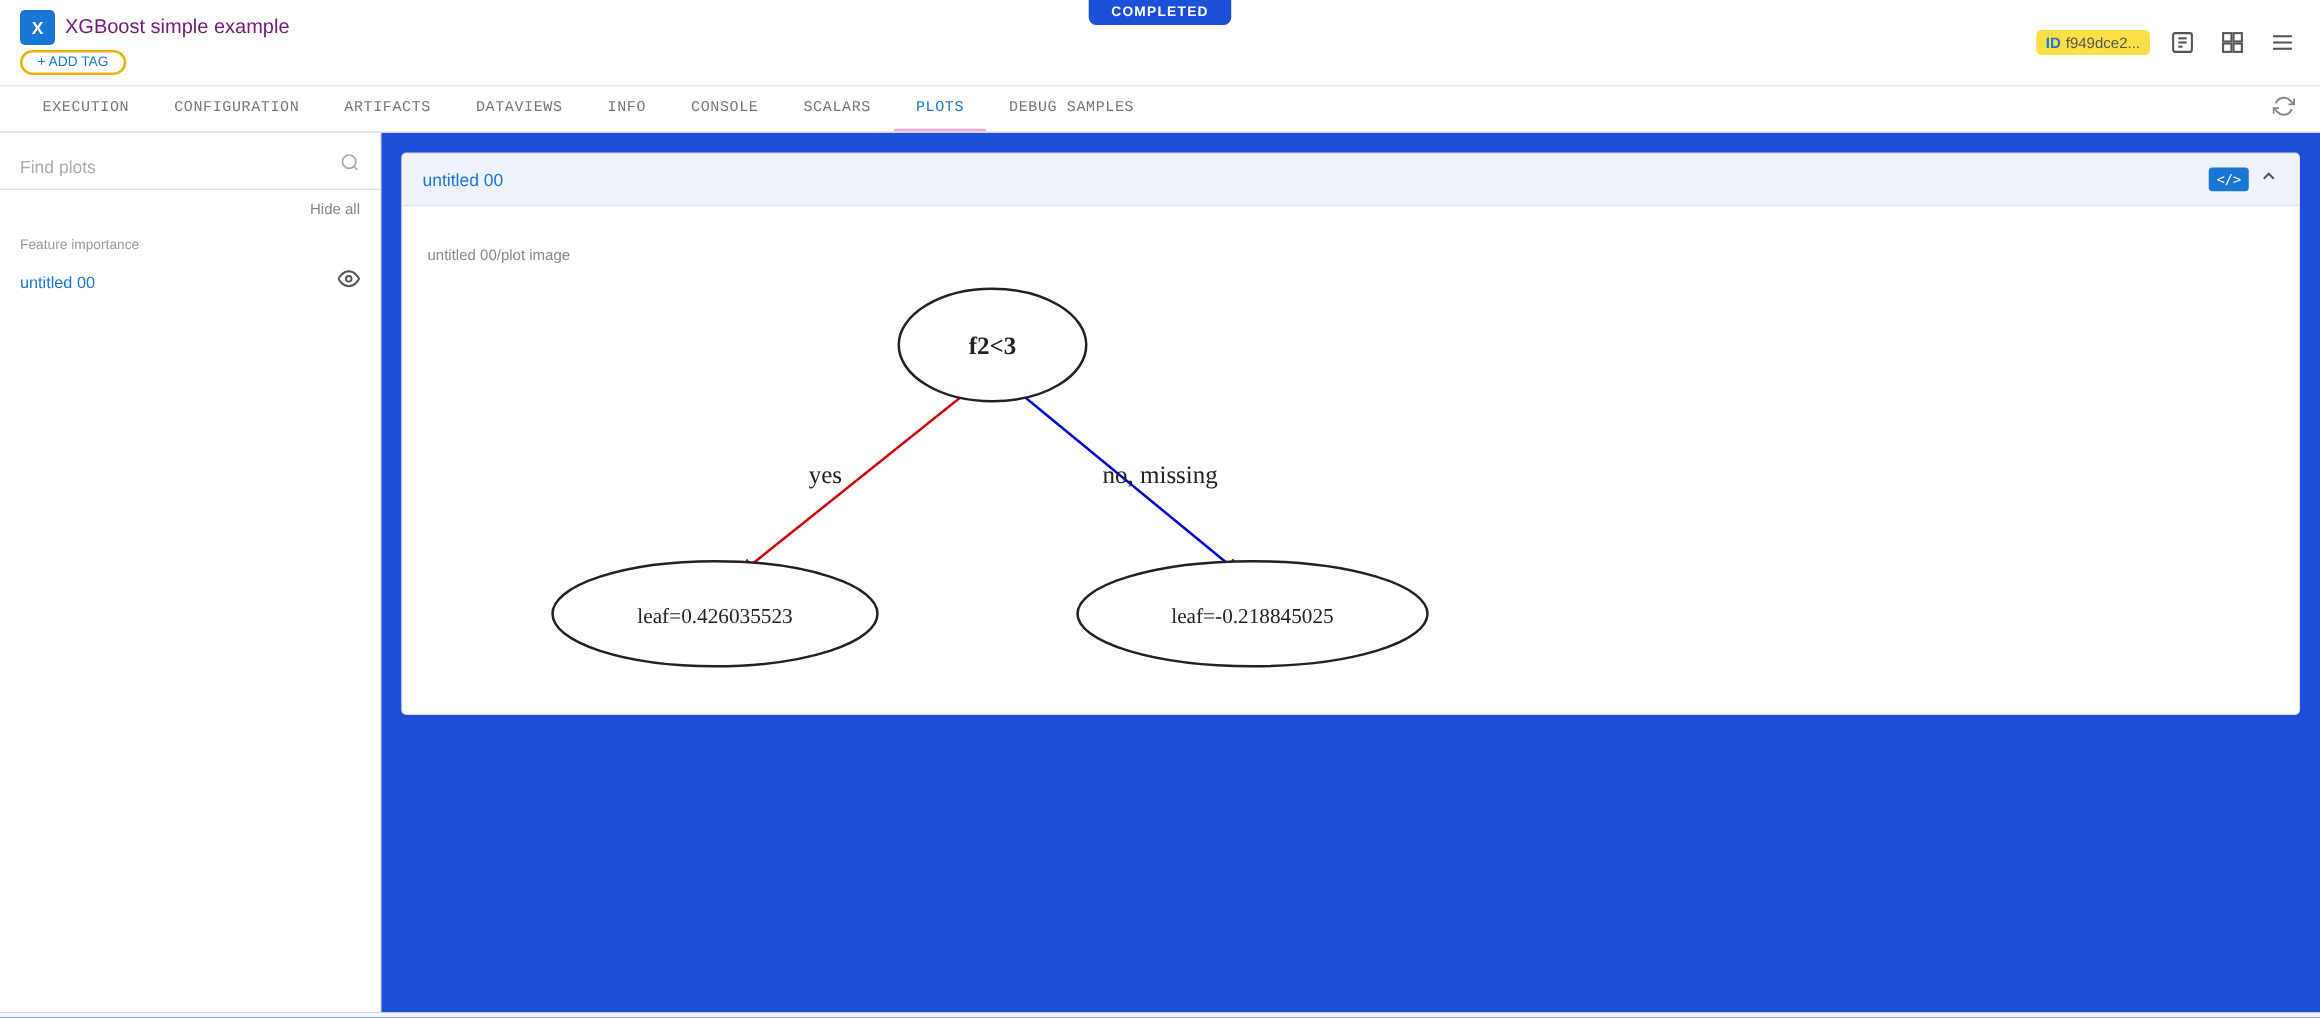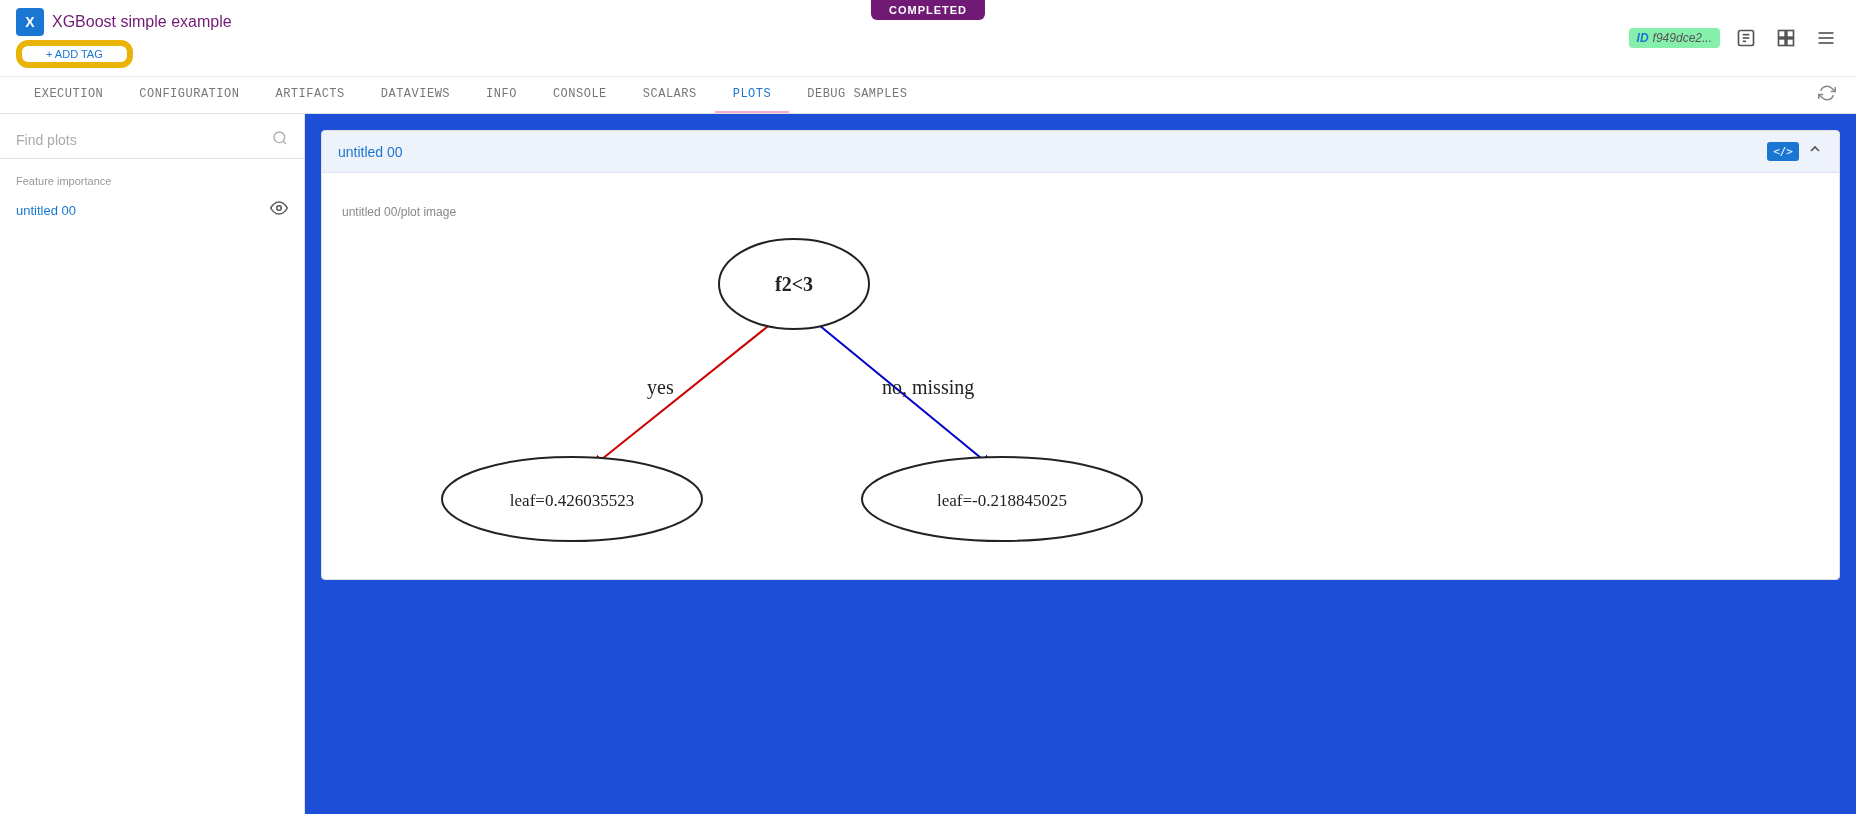--- a/index.html
+++ b/index.html
@@ -41,46 +41,45 @@
       font-size: 14px;
       font-weight: bold;
     }
     .app-title {
       font-size: 16px;
       font-weight: 500;
       color: #701a75;
     }
     .add-tag-btn {
       margin-top: 4px;
-      border: 6px solid #eab308;
+      border: 2px solid #eab308;
       color: #1976d2;
       background: transparent;
       border-radius: 12px;
-      padding: 2px 24px;
+      padding: 2px 12px;
       font-size: 11px;
       cursor: pointer;
       display: flex;
       align-items: flex-end;
       gap: 4px;
     }
     .top-right-actions {
       display: flex;
       align-items: center;
       gap: 12px;
     }
     .id-badge {
       display: flex;
       align-items: center;
       gap: 4px;
       font-size: 12px;
       color: #555;
-      background: #86efac;
+      background: #fde047;
       border-radius: 4px;
       padding: 3px 8px;
-      font-style: italic;
     }
     .id-badge .badge-label {
       font-weight: bold;
       color: #1976d2;
     }
     .icon-btn {
       background: none;
       border: none;
       cursor: pointer;
       color: #555;
@@ -89,21 +88,21 @@
       display: flex;
       align-items: center;
     }
 
     
     .completed-banner {
       position: absolute;
       top: 0;
       left: 50%;
       transform: translateX(-50%);
-      background: #701a75;
+      background: #1d4ed8;
       color: white;
       font-size: 11px;
       font-weight: bold;
       padding: 4px 18px;
       border-radius: 0 0 6px 6px;
       letter-spacing: 1px;
     }
 
     
     .nav-tabs {
@@ -352,20 +351,23 @@
   <aside class="sidebar">
     <div class="sidebar-search">
       <input type="text" placeholder="Find plots" style="">
       <span class="search-icon">
         <svg width="16" height="16" viewBox="0 0 24 24" fill="none" stroke="#aaa" stroke-width="2">
             <circle cx="11" cy="11" r="8"></circle>
             <line x1="21" y1="21" x2="16.65" y2="16.65"></line>
           </svg>
       </span>
     </div>
+    <div class="sidebar-hide-all">
+      <button class="hide-all-btn">Hide all</button>
+    </div>
     <div class="sidebar-section-title">Feature importance</div>
     <div class="sidebar-item">
       <span class="sidebar-item-name">untitled 00</span>
       <span class="eye-icon">
         <svg width="18" height="18" viewBox="0 0 24 24" fill="none" stroke="#555" stroke-width="2">
             <path d="M1 12s4-8 11-8 11 8 11 8-4 8-11 8-11-8-11-8z"></path>
             <circle cx="12" cy="12" r="3"></circle>
           </svg>
       </span>
     </div>

